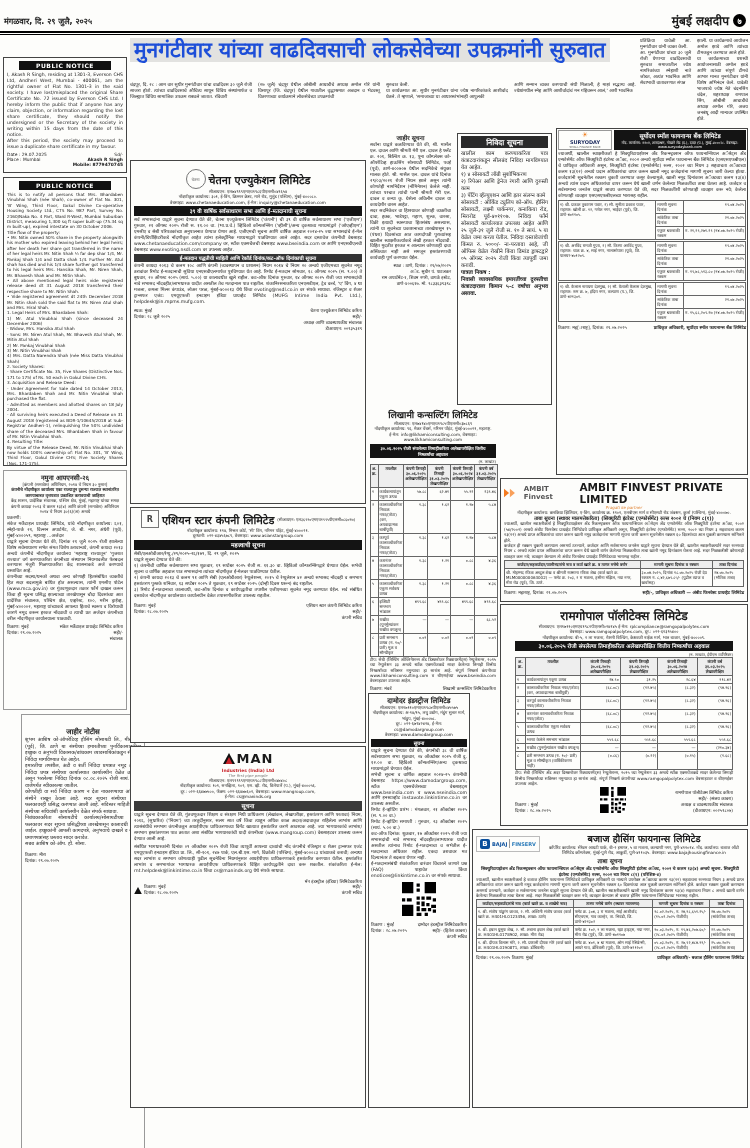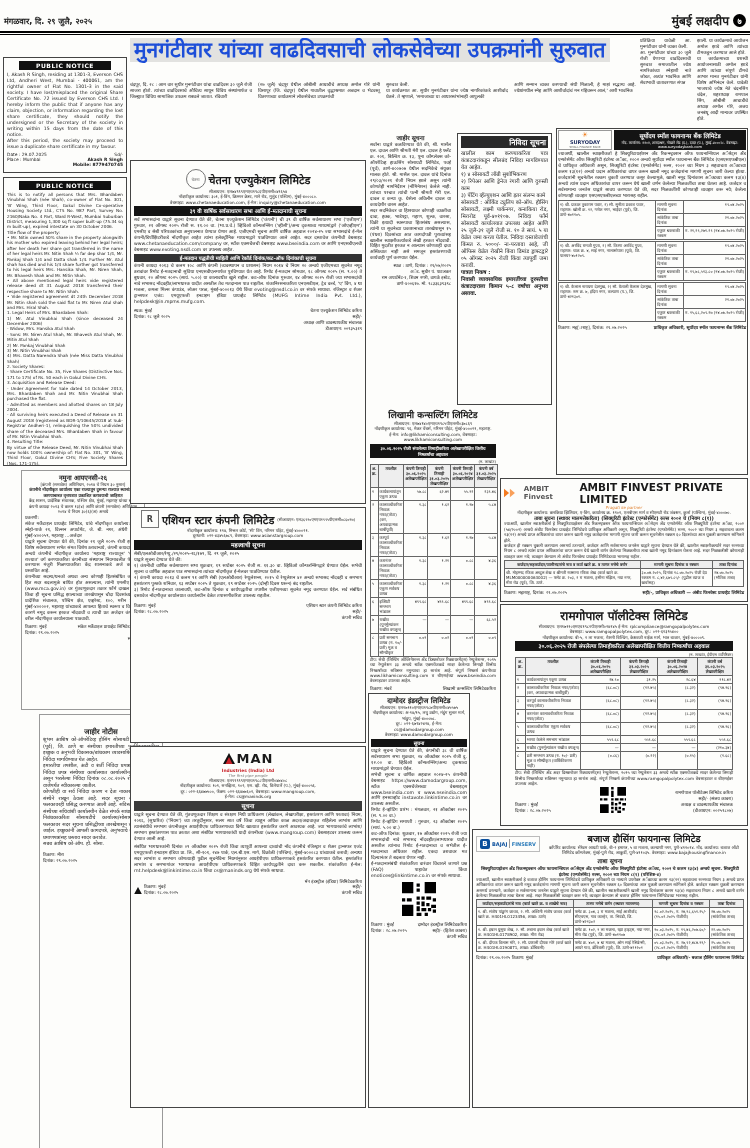--- a/index.html
+++ b/index.html
@@ -1,20 +1,20 @@
 <!DOCTYPE html>
 <html><head>
 <meta charset="utf-8">
 <style>
   html,body{margin:0;padding:0;background:#888;}
   .page{position:relative;width:750px;height:1148px;background:#fdfdfb;margin:0 auto;
         font-family:"DejaVu Sans","Liberation Sans",sans-serif;color:#1a1a1a;overflow:hidden;}
   .blk{position:absolute;overflow:hidden;background:#fdfdfb;box-sizing:border-box;}
   .bordered{border:1px solid #444;}
-  .lt-border{border:1px solid #999;margin-left:18px;}
+  .lt-border{border:1px solid #999;}
   .bar{background:#141414;color:#fff;text-align:center;font-weight:bold;padding:1px 2px;}
   .tiny{font-size:4.6px;line-height:1.3;text-align:justify;color:#222;white-space:pre-line;}
   .tiny2{font-size:4.2px;line-height:1.28;text-align:justify;color:#222;white-space:pre-line;}
   .cap{font-weight:bold;text-align:center;}
   .addr{font-size:4.2px;text-align:center;line-height:1.3;color:#222;white-space:pre-line;}
   .sigrow{display:flex;justify-content:space-between;font-size:4.4px;margin-top:2px;}
   .sigright{text-align:right;font-size:4.4px;line-height:1.35;white-space:pre-line;}
   .sigleft{text-align:left;font-size:4.4px;line-height:1.35;white-space:pre-line;}
   table.ftable{width:100%;border-collapse:collapse;}
   table.ftable th,table.ftable td{border:0.5px solid #666;font-size:4px;line-height:1.25;
@@ -171,21 +171,21 @@
     <div class="cap" style="font-size:6px;">जाहीर सूचना</div>
     <div class="tiny">सर्वांना याद्वारे कळविण्यात येते की, श्री. मार्सेल एल. दावल आणि श्रीमती मेरी एल. दावल हे फ्लॅट क्र. २०१, बिल्डिंग क्र. १३, पूना कॉम्प्लेक्स को-ऑपरेटिव्ह हाऊसिंग सोसायटी लिमिटेड, पवई (पूर्व), ठाणे-४००७०७ येथील सदनिकेचे संयुक्त मालक होते. श्री. मार्सेल एल. दावल यांचे दिनांक २९/०३/२०२१ रोजी निधन झाले असून त्यांनी कोणतेही नामनिर्देशन (नॉमिनेशन) केलेले नाही. त्यांच्या पश्चात त्यांची पत्नी श्रीमती मेरी एल. दावल व कन्या कु. ग्रेसेला अविलीन दावल या कायदेशीर वारस आहेत.
 सदर सदनिकेवर वा हिश्श्यावर कोणाही व्यक्तीचा दावा, हक्क, भाडेपट्टा, गहाण, शुल्क, वारसा, विक्री इत्यादी स्वरूपाचा हितसंबंध असल्यास, त्यांनी या सूचनेच्या प्रकाशनाच्या तारखेपासून १५ (पंधरा) दिवसांच्या आत कागदोपत्री पुराव्यांसह खालील स्वाक्षरीकर्त्याकडे लेखी हरकत नोंदवावी. विहित मुदतीत हरकत न आल्यास कोणताही दावा अस्तित्वात नाही असे समजून हस्तांतरणाची कार्यवाही पूर्ण करण्यात येईल.</div>
     <div class="sigright" style="text-align:right;margin-top:2px;">स्थळ : ठाणे, दिनांक : २९/०७/२०२५
 अॅड. सुधीर पं. पाटजकर
 राम अपार्टमेंट-१, शिवम नगरी, वागळे इस्टेट,
 ठाणे-४००६१७. मो. ९८३३६३९३९८</div>
   </div>
 
   <div class="blk bordered" style="left:457px;top:133px;width:95px;height:272px;padding:2px 3px;">
-    <div class="bar" style="font-size:7.5px;background:#2a2a2a;text-align:right;">निविदा सूचना</div>
+    <div class="bar" style="font-size:7.5px;background:#2a2a2a;">निविदा सूचना</div>
     <div class="tiny" style="font-size:5.4px;margin-top:2px;">खालील काम करण्याकरिता पात्र कंत्राटदारांकडून सीलबंद निविदा मागविण्यात येत आहेत.</div>
     <div class="tiny" style="font-size:5.4px;">१) ४ सोसायटी लॉबी सुशोभिकरण</div>
     <div class="tiny" style="font-size:5.4px;">२) रिपेअर आणि ड्रेनेज रंगारी आणि दुरुस्ती काम</div>
     <div class="tiny" style="font-size:5.4px;">३) पेंटिंग व्हॅल्युएशन आणि इतर संलग्न कामे</div>
     <div class="tiny" style="font-size:5.4px;">सोसायटी : ऑर्किड ट्युलिप को-ऑप. हौसिंग सोसायटी, लक्ष्मी पार्कनगर, कनाकिया रोड, मिरारोड पूर्व-४०११०७. निविदा फॉर्म सोसायटी कार्यालयात उपलब्ध आहेत आणि २५ जुलै-३१ जुलै रोजी स. १० ते सायं. ५ या वेळेत जमा करता येतील. निविदा दस्तावेजांची किंमत रु. ५०००/- ना-परतावा आहे, जी ऑफिस वेळेत रोखीने किंवा डिमांड ड्राफ्टद्वारे ०५ ऑगस्ट २०२५ रोजी किंवा त्यापूर्वी जमा करावी.</div>
     <div class="tiny" style="font-size:5.4px;font-weight:bold;">पात्रता निकष :
 निवासी व्यावसायिक इमारतींच्या दुरुस्तीचा कंत्राटदाराला किमान ५-८ वर्षांचा अनुभव असावा.</div>
   </div>
 
   <div class="blk bordered" style="left:556px;top:128px;width:192px;height:347px;padding:1px;">

